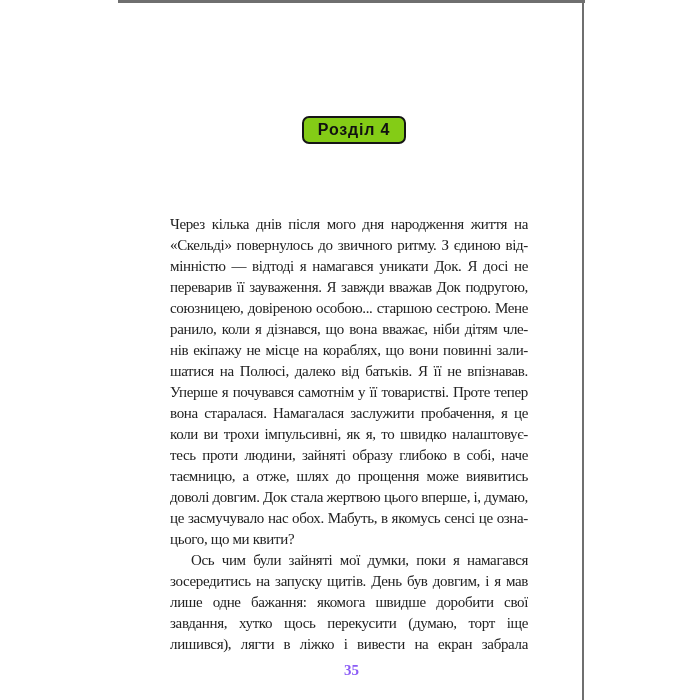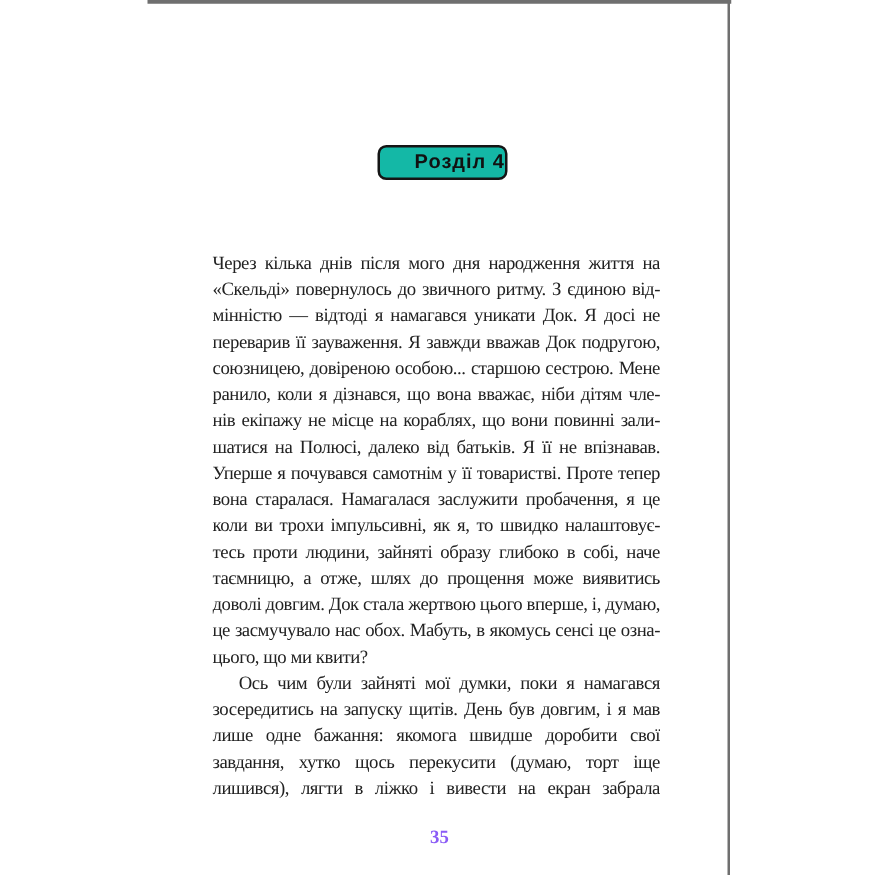--- a/index.html
+++ b/index.html
@@ -29,34 +29,34 @@
   }
   .chapter-badge {
     position: absolute;
     left: 302px;
     top: 116px;
     width: 104px;
     height: 28px;
     box-sizing: border-box;
     border: 2px solid #151515;
     border-radius: 7px;
-    background: #14b8a6;
+    background: #84cc16;
     display: flex;
     align-items: center;
-    justify-content: flex-end;
+    justify-content: center;
     font-family: "Liberation Sans", sans-serif;
     font-weight: bold;
     font-size: 16px;
     letter-spacing: 0.8px;
     color: #111111;
   }
   .text-block {
     position: absolute;
     left: 170px;
-    top: 201px;
+    top: 214px;
     width: 358px;
     color: #222222;
     font-size: 15px;
   }
   .paragraph { margin: 0; padding: 0; }
   .line {
     height: 21px;
     line-height: 21px;
     overflow: hidden;
     text-align: justify;

